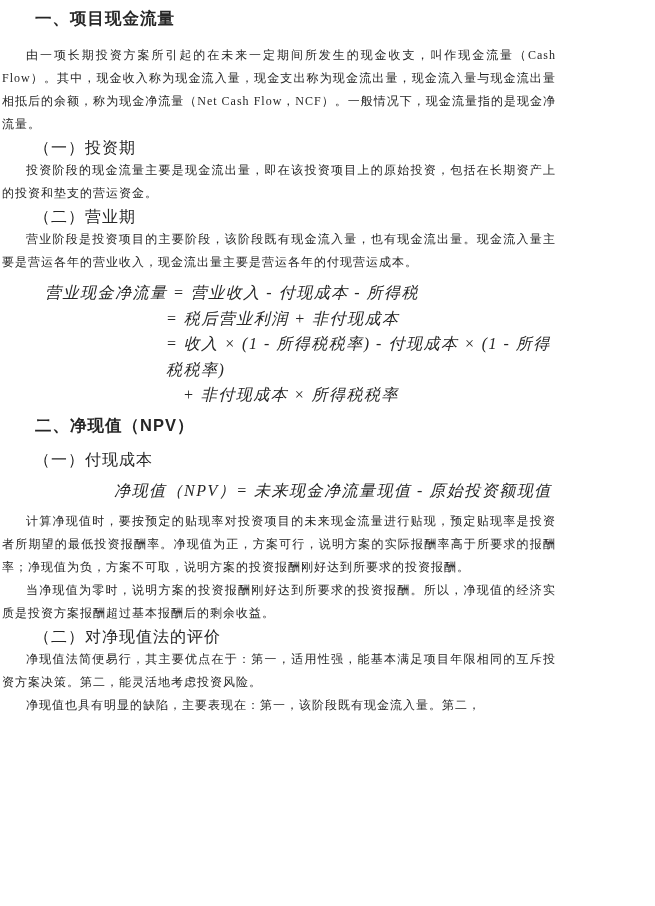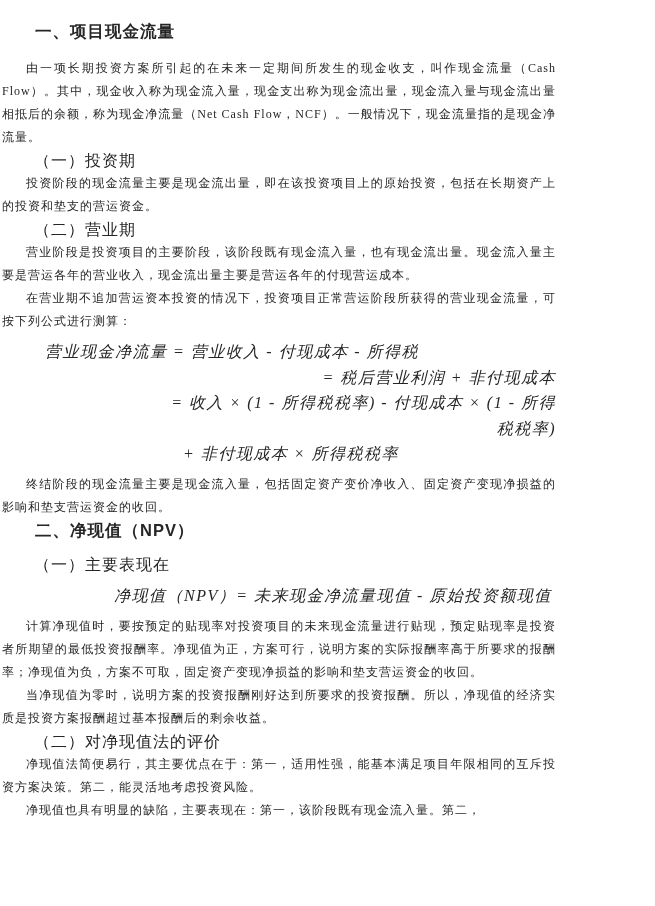--- a/index.html
+++ b/index.html
@@ -8,21 +8,21 @@
     background: #ffffff;
   }
   body {
     width: 655px;
     height: 906px;
     overflow: hidden;
     color: #262626;
     font-family: "Liberation Serif", "DejaVu Serif", serif;
   }
   .page {
-    padding: 20px 5px 0 2px;
+    padding: 7px 5px 0 2px;
     box-sizing: border-box;
     width: 561px;
   }
   .h-major {
     font-family: "Liberation Sans", "DejaVu Sans", sans-serif;
     font-weight: bold;
     font-size: 16.5px;
     line-height: 22px;
     letter-spacing: 1px;
     margin: 0 0 15px 0;
@@ -52,21 +52,20 @@
     font-size: 16px;
     line-height: 25.5px;
     letter-spacing: 1.5px;
   }
   .formula-line {
     margin: 0;
     padding-left: 43px;
   }
   .formula-line.cont {
     padding-left: 164px;
-    text-align: right;
   }
   .formula-line.cont2 {
     padding-left: 181px;
     font-style: italic;
   }
   .npv-formula {
     margin: 8px 0;
     padding-left: 112px;
     font-style: italic;
     font-size: 16px;
@@ -84,40 +83,38 @@
   <p class="body-p">由一项长期投资方案所引起的在未来一定期间所发生的现金收支，叫作现金流量（Cash Flow）。其中，现金收入称为现金流入量，现金支出称为现金流出量，现金流入量与现金流出量相抵后的余额，称为现金净流量（Net Cash Flow，NCF）。一般情况下，现金流量指的是现金净流量。</p>
 
   <p class="sub-h">（一）投资期</p>
 
   <p class="body-p">投资阶段的现金流量主要是现金流出量，即在该投资项目上的原始投资，包括在长期资产上的投资和垫支的营运资金。</p>
 
   <p class="sub-h">（二）营业期</p>
 
   <p class="body-p">营业阶段是投资项目的主要阶段，该阶段既有现金流入量，也有现金流出量。现金流入量主要是营运各年的营业收入，现金流出量主要是营运各年的付现营运成本。</p>
 
-  <p class="body-p">在营业期不追加营运资本投资的情况下，投资项目正常营运阶段所获得的营业现金流量，可按下列公式进行测算：</p>
 
   <div class="formula-block">
     <p class="formula-line">营业现金净流量 = 营业收入 - 付现成本 - 所得税</p>
     <p class="formula-line cont">= 税后营业利润 + 非付现成本</p>
     <p class="formula-line cont">= 收入 × (1 - 所得税税率) - 付现成本 × (1 - 所得税税率)</p>
     <p class="formula-line cont2">+ 非付现成本 × 所得税税率</p>
   </div>
 
 
 
-  <p class="body-p">终结阶段的现金流量主要是现金流入量，包括固定资产变价净收入、固定资产变现净损益的影响和垫支营运资金的收回。</p>
 
   <h2 class="h-major second">二、净现值（NPV）</h2>
 
-  <p class="sub-h">（一）主要表现在</p>
+  <p class="sub-h">（一）付现成本</p>
 
   <p class="npv-formula">净现值（NPV）= 未来现金净流量现值 - 原始投资额现值</p>
 
-  <p class="body-p">计算净现值时，要按预定的贴现率对投资项目的未来现金流量进行贴现，预定贴现率是投资者所期望的最低投资报酬率。净现值为正，方案可行，说明方案的实际报酬率高于所要求的报酬率；净现值为负，方案不可取，固定资产变现净损益的影响和垫支营运资金的收回。</p>
+  <p class="body-p">计算净现值时，要按预定的贴现率对投资项目的未来现金流量进行贴现，预定贴现率是投资者所期望的最低投资报酬率。净现值为正，方案可行，说明方案的实际报酬率高于所要求的报酬率；净现值为负，方案不可取，说明方案的投资报酬刚好达到所要求的投资报酬。</p>
 
   <p class="body-p">当净现值为零时，说明方案的投资报酬刚好达到所要求的投资报酬。所以，净现值的经济实质是投资方案报酬超过基本报酬后的剩余收益。</p>
 
   <p class="sub-h">（二）对净现值法的评价</p>
 
   <p class="body-p">净现值法简便易行，其主要优点在于：第一，适用性强，能基本满足项目年限相同的互斥投资方案决策。第二，能灵活地考虑投资风险。</p>
 
   <p class="body-p">净现值也具有明显的缺陷，主要表现在：第一，该阶段既有现金流入量。第二，</p>
 
 </div>

